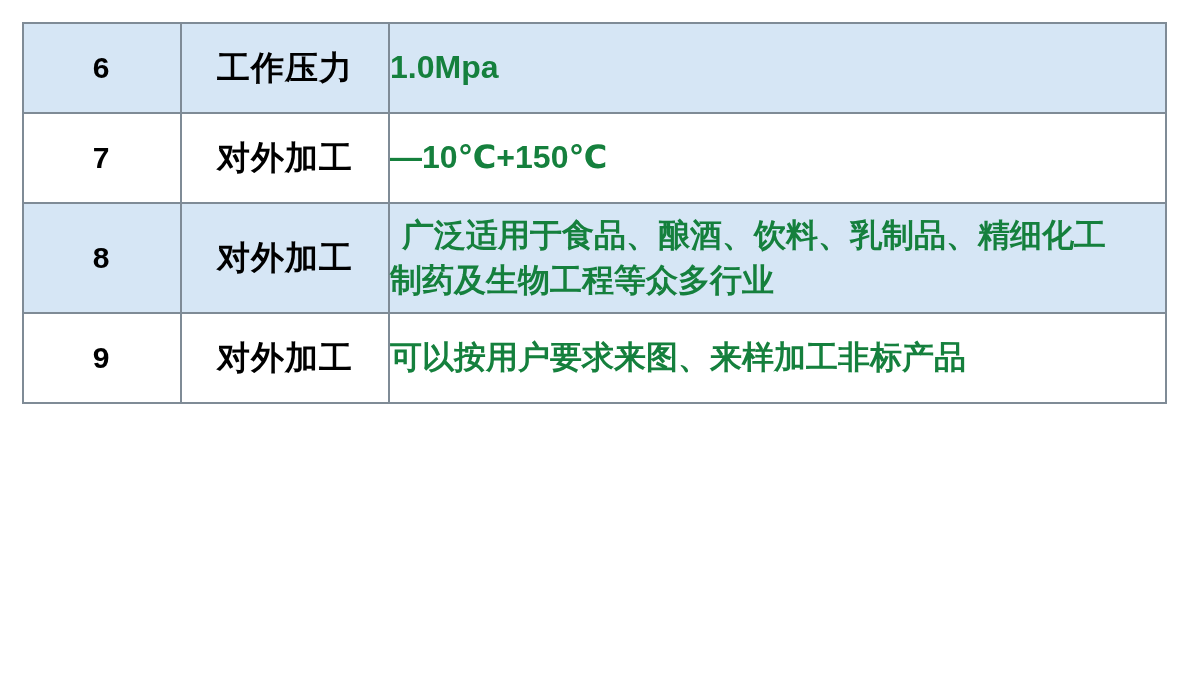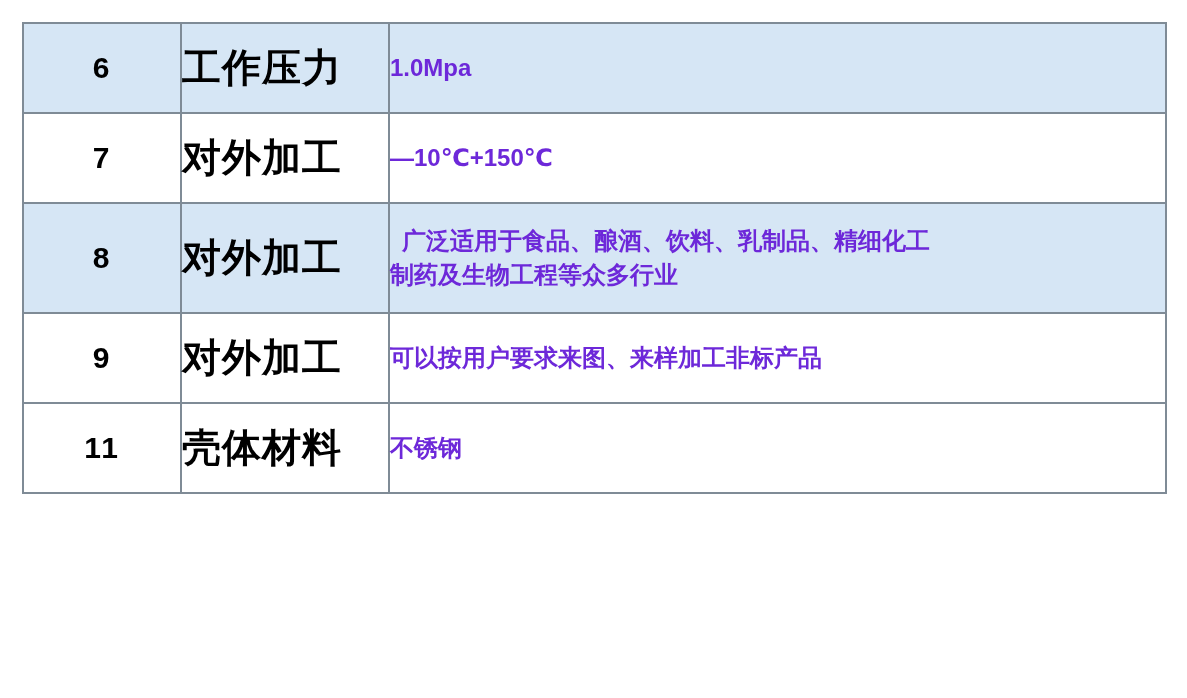--- a/index.html
+++ b/index.html
@@ -41,35 +41,35 @@
   .row-plain td { background: #ffffff; }
 
   .cell-index {
     text-align: center;
     font-size: 30px;
     font-weight: bold;
     color: #000000;
     letter-spacing: 2px;
   }
   .cell-name {
-    text-align: left;
-    font-size: 39px;
+    text-align: center;
+    font-size: 33px;
     font-weight: bold;
     color: #000000;
     letter-spacing: 1px;
   }
   .cell-name.spaced {
     letter-spacing: 8px;
     text-indent: 8px;
   }
   .cell-value {
     text-align: left;
-    font-size: 24px;
+    font-size: 32px;
     font-weight: bold;
-    color: #6d28d9;
+    color: #15803d;
     padding-left: 22px;
     padding-right: 10px;
     line-height: 1.42;
   }
   .cell-value .line-indent {
     display: block;
     text-indent: 12px;
   }
   .cell-value .line-plain {
     display: block;
@@ -110,22 +110,15 @@
           <span class="line-plain">制药及生物工程等众多行业</span>
         </td>
       </tr>
       <tr class="row-plain h-short">
         <td class="cell-index">9</td>
         <td class="cell-name">对外加工</td>
         <td class="cell-value">
           <span class="line-plain">可以按用户要求来图、来样加工非标产品</span>
         </td>
       </tr>
-      <tr class="row-plain h-short">
-        <td class="cell-index">11</td>
-        <td class="cell-name">壳体材料</td>
-        <td class="cell-value">
-          <span class="line-plain">不锈钢</span>
-        </td>
-      </tr>
     </tbody>
   </table>
 </div>
 
 </body></html>

